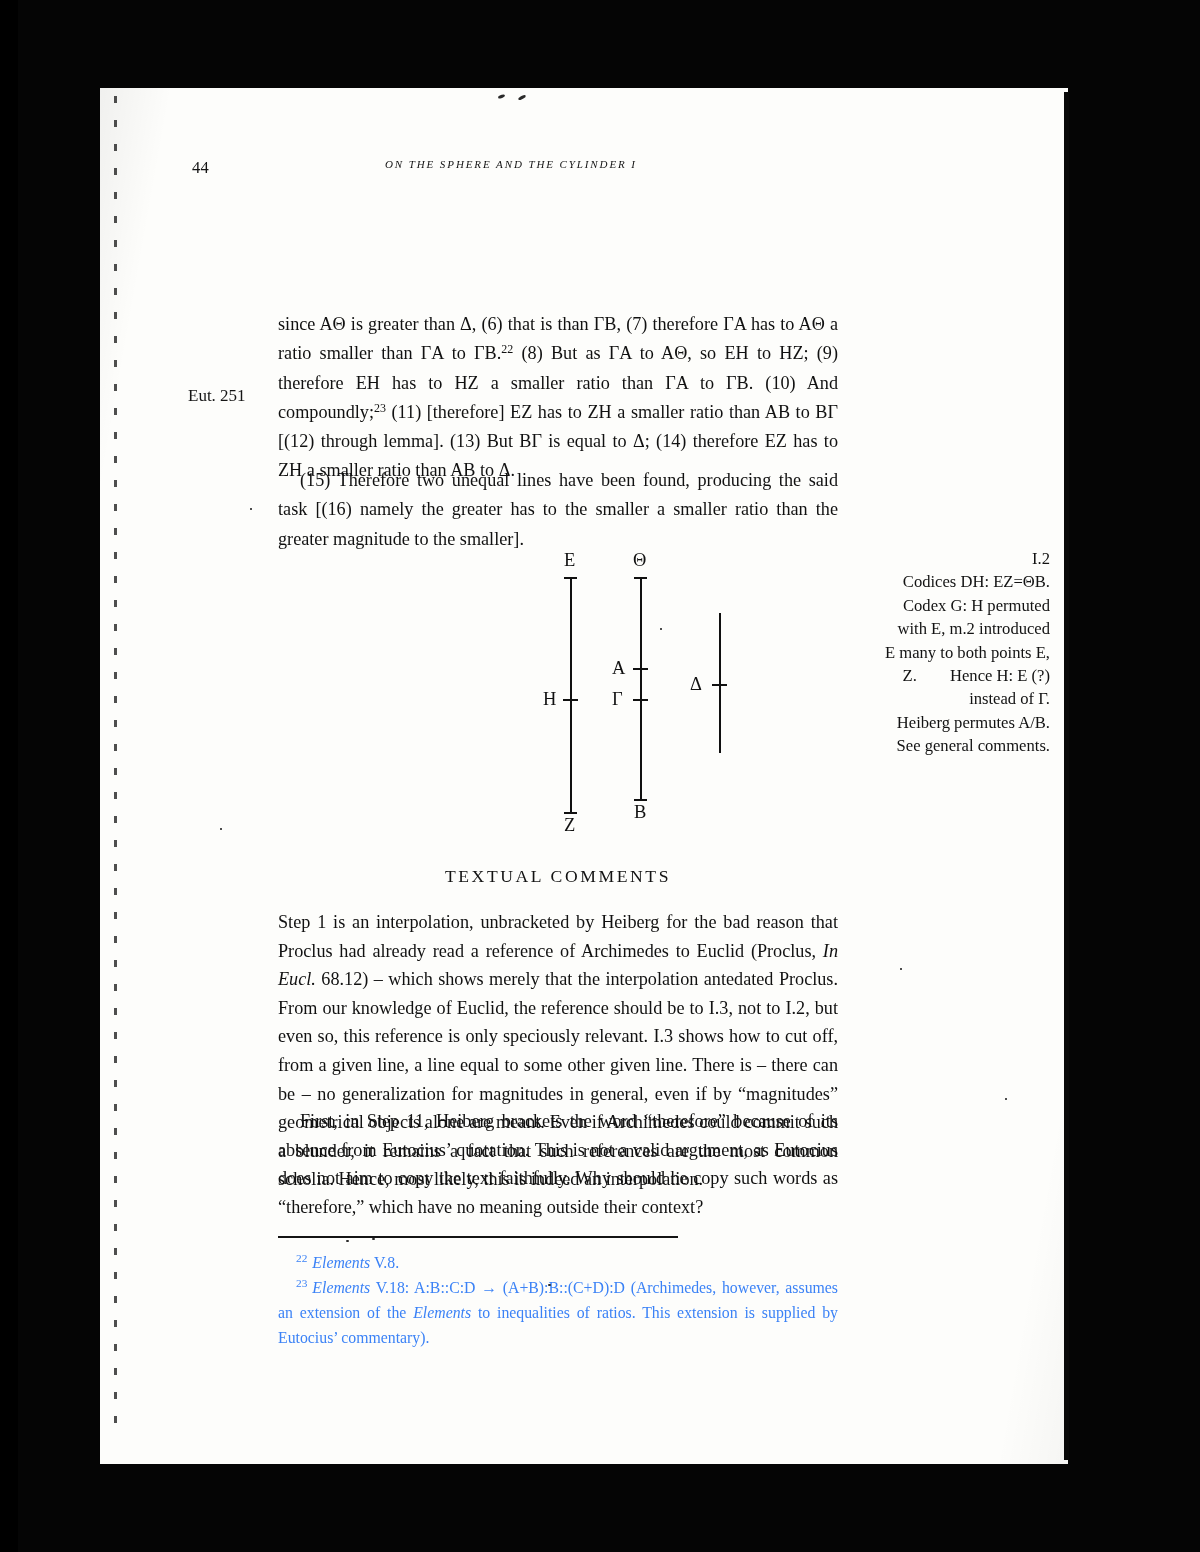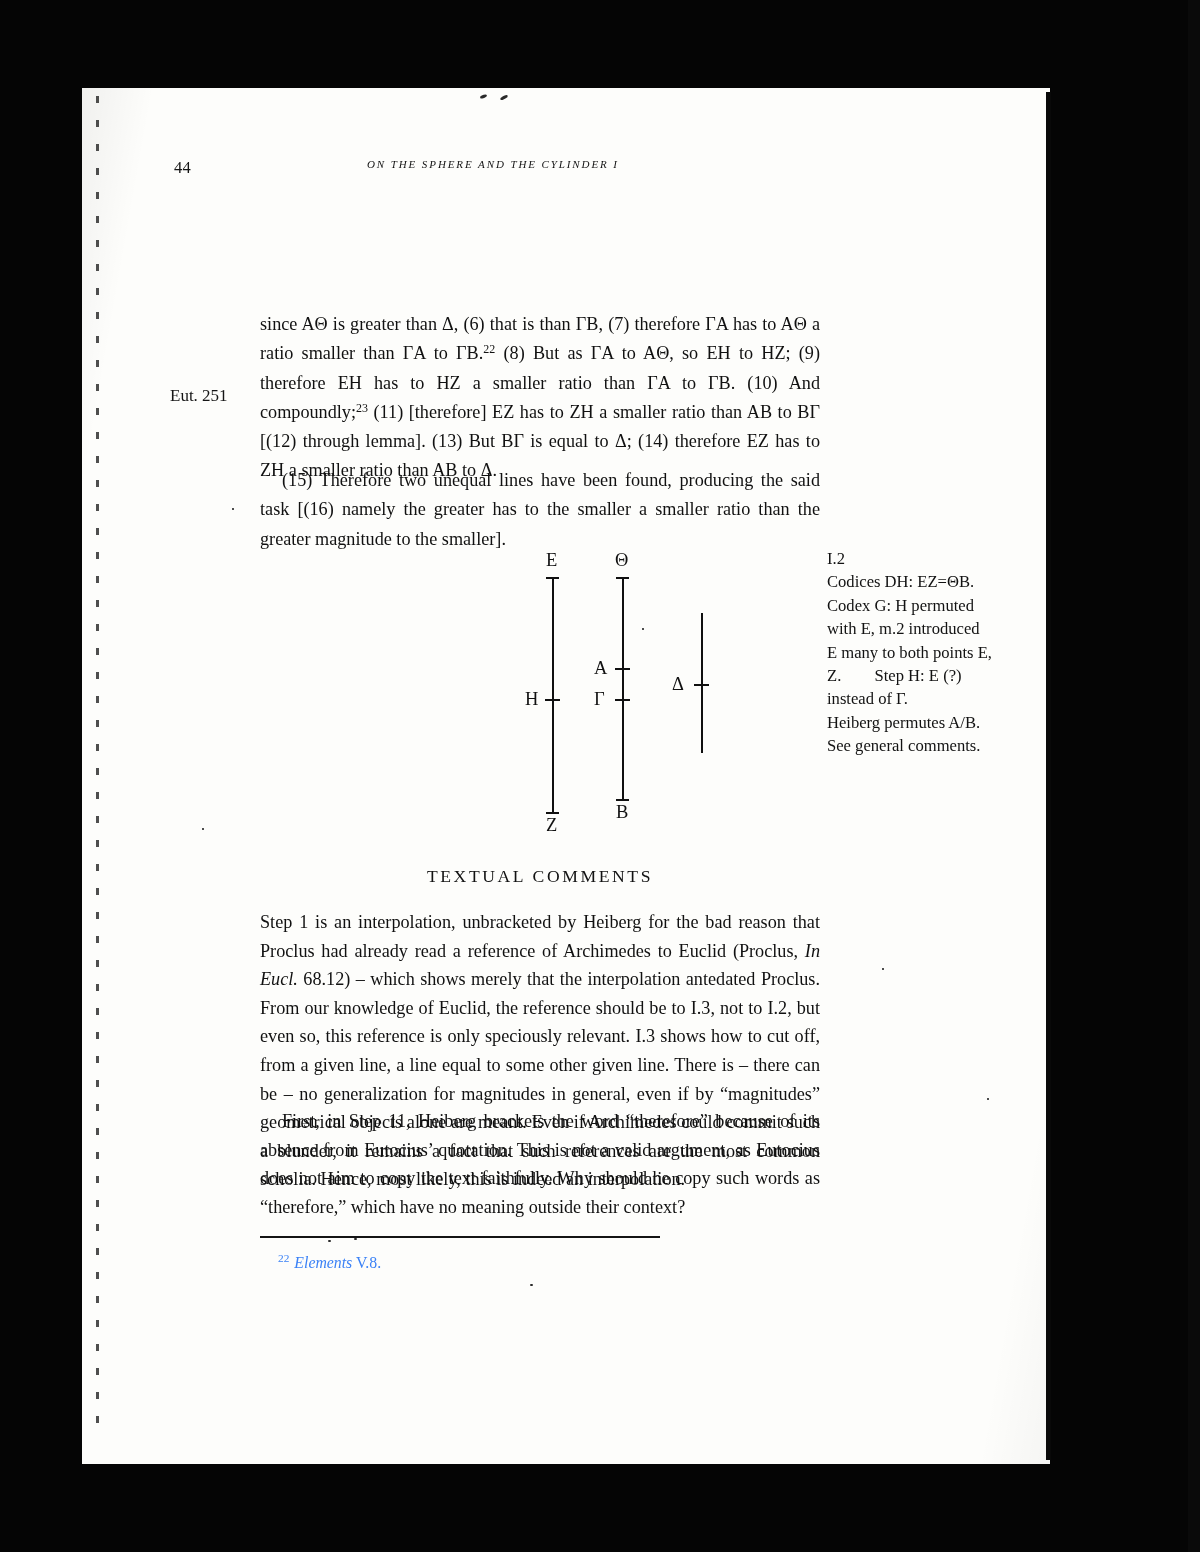--- a/index.html
+++ b/index.html
@@ -13,20 +13,21 @@
     position: relative;
     overflow: hidden;
     font-family: "Liberation Serif", serif;
   }
 
   
   #scan-frame {
     position: absolute;
     inset: 0;
     background: #050505;
+    margin-left: 18px;
   }
   #page-sheet {
     position: absolute;
     left: 82px;
     top: 88px;
     width: 968px;
     height: 1376px;
     background: #fdfdfb;
     box-shadow: 0 0 0 0 #000;
   }
@@ -169,21 +170,21 @@
   
   #apparatus {
     position: absolute;
     left: 745px;
     top: 459px;
     width: 205px;
     font-size: 16.6px;
     line-height: 23.4px;
     color: #121212;
   }
-  #apparatus div { white-space: nowrap; }
+  #apparatus div { white-space: nowrap; text-align: right; }
 
   
   #section-head {
     position: absolute;
     left: 178px;
     top: 778px;
     width: 560px;
     text-align: center;
     font-size: 17.6px;
     letter-spacing: 2.6px;
@@ -265,40 +266,41 @@
         <div class="dtick" style="left:252px; top:141px;"></div>
         <div class="dlabel" style="left:230px; top:131px;">Δ</div>
       </div>
 
       <div id="apparatus">
         <div>I.2</div>
         <div>Codices DH: EZ=ΘB.</div>
         <div>Codex G: H permuted</div>
         <div>with E, m.2 introduced</div>
         <div>E many to both points E,</div>
-        <div style="white-space:pre;">Z.        Step H: E (?)</div>
+        <div style="white-space:pre;">Z.        Hence H: E (?)</div>
         <div>instead of Γ.</div>
         <div>Heiberg permutes A/B.</div>
         <div>See general comments.</div>
       </div>
 
       <div id="section-head">TEXTUAL COMMENTS</div>
 
       <div class="textcol" style="top:820px; line-height:28.6px;">
         <p class="noindent"><span>Step 1 is an interpolation, unbracketed by Heiberg for the bad reason that Proclus had already read a reference of Archimedes to Euclid (Proclus, </span><span class="ital">In Eucl.</span><span> 68.12) – which shows merely that the interpolation antedated Proclus. From our knowledge of Euclid, the reference should be to I.3, not to I.2, but even so, this reference is only speciously relevant. I.3 shows how to cut off, from a given line, a line equal to some other given line. There is – there can be – no generalization for magnitudes in general, even if by “magnitudes” geometrical objects alone are meant. Even if Archimedes could commit such a blunder, it remains a fact that such references are the most common scholia. Hence, most likely, this is indeed an interpolation.</span></p>
       </div>
 
 
       <div class="textcol" style="top:1019px; line-height:28.6px;">
         <p class="indent">First, in Step 11, Heiberg brackets the word “therefore” because of its absence from Eutocius’ quotation. This is not a valid argument, as Eutocius does not aim to copy the text faithfully. Why should he copy such words as “therefore,” which have no meaning outside their context?</p>
       </div>
 
       <div id="fn-rule"></div>
       <div id="footnotes">
         <p class="fn-first"><span class="fn-num">22</span><span class="ital">Elements</span><span> V.8.</span></p>
+        <p class="fn-first"><span class="fn-num">23</span><span class="ital">Elements</span><span> V.18: A:B::C:D → (A+B):B::(C+D):D (Archimedes, however, assumes an extension of the </span><span class="ital">Elements</span><span> to inequalities of ratios. This extension is supplied by Eutocius’ commentary).</span></p>
       </div>
 
     </div>
 
     <div class="speck" style="left:398px; top:7px; width:7px; height:3px; transform:rotate(-20deg);"></div>
     <div class="speck" style="left:418px; top:8px; width:8px; height:3px; transform:rotate(-28deg);"></div>
     <div class="speck" style="left:560px; top:540px; width:2px; height:2px;"></div>
     <div class="speck" style="left:120px; top:740px; width:2px; height:2px;"></div>
     <div class="speck" style="left:800px; top:880px; width:2px; height:2px;"></div>
     <div class="speck" style="left:905px; top:1010px; width:2px; height:2px;"></div>

